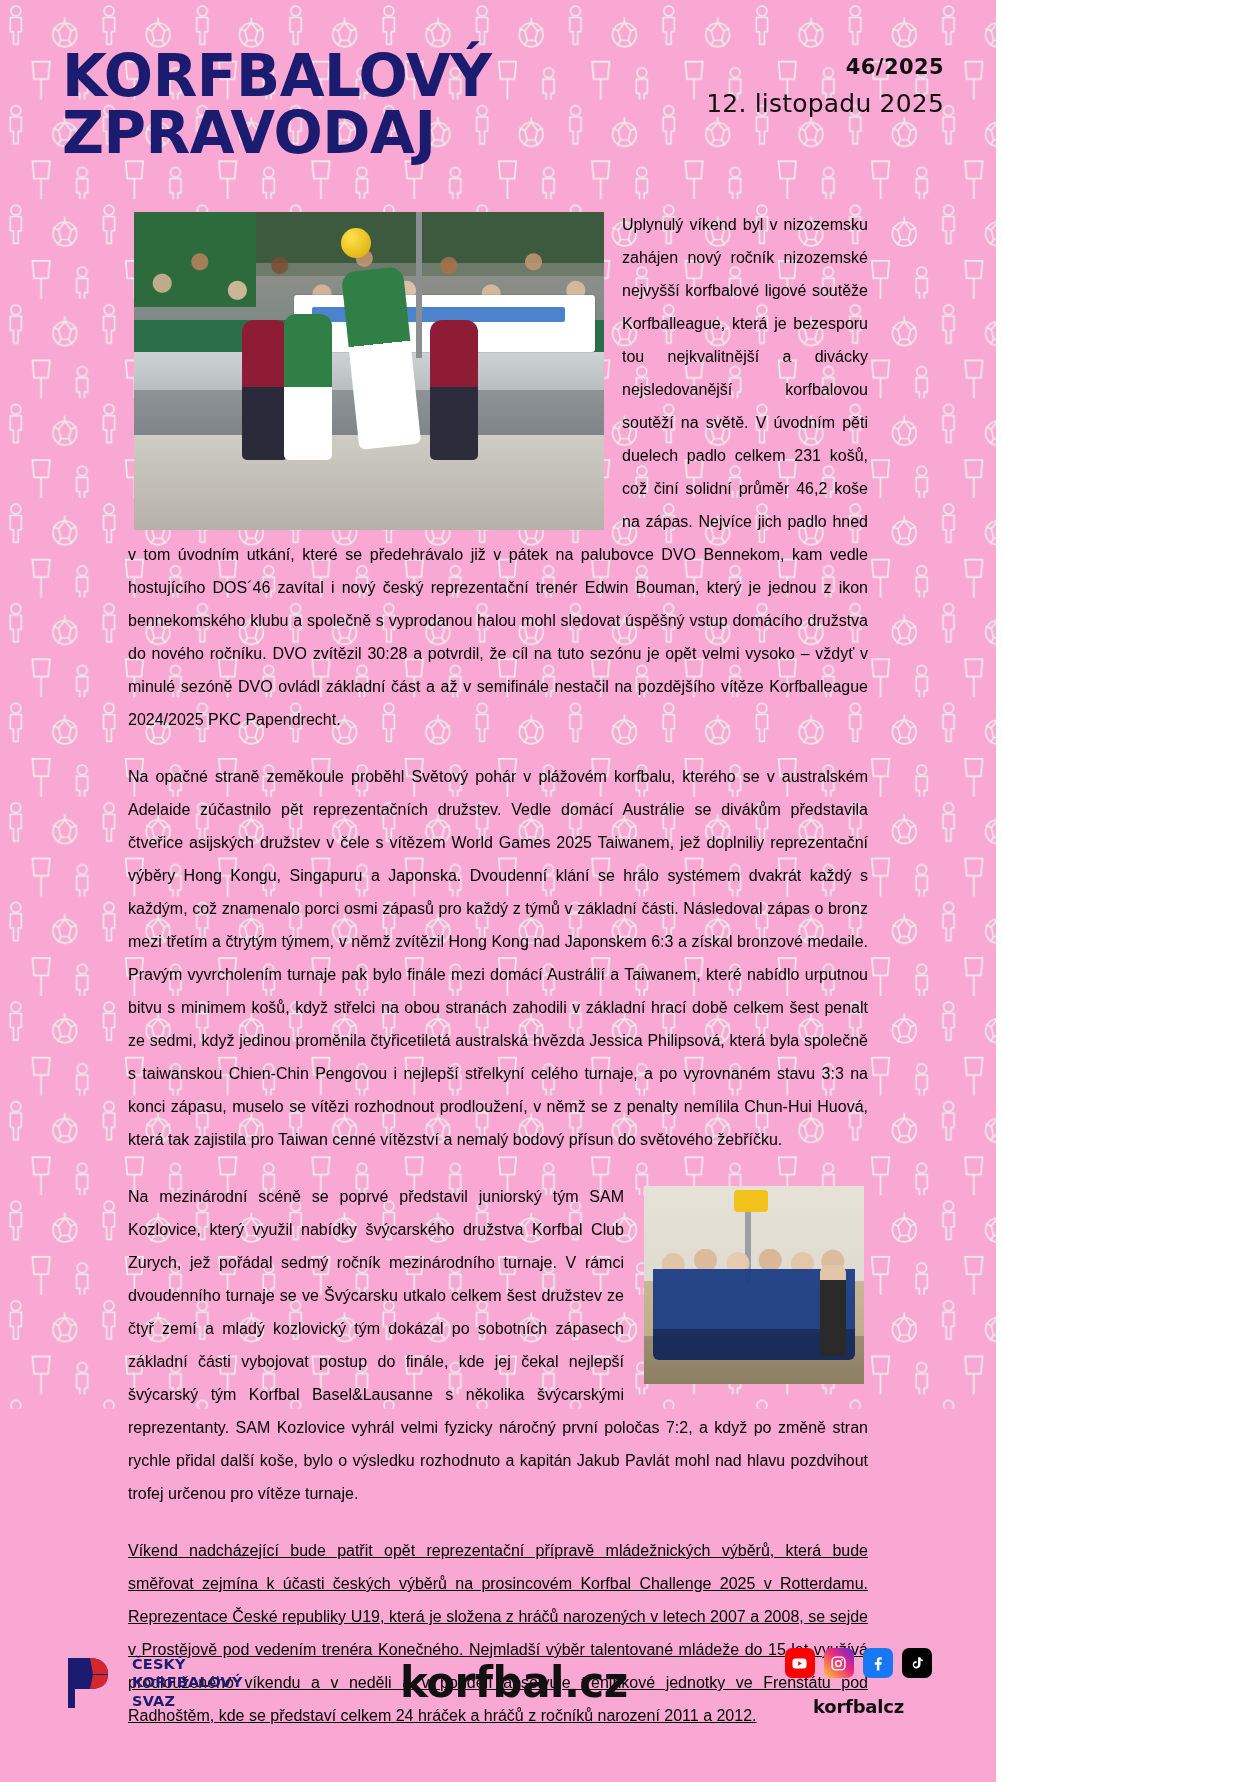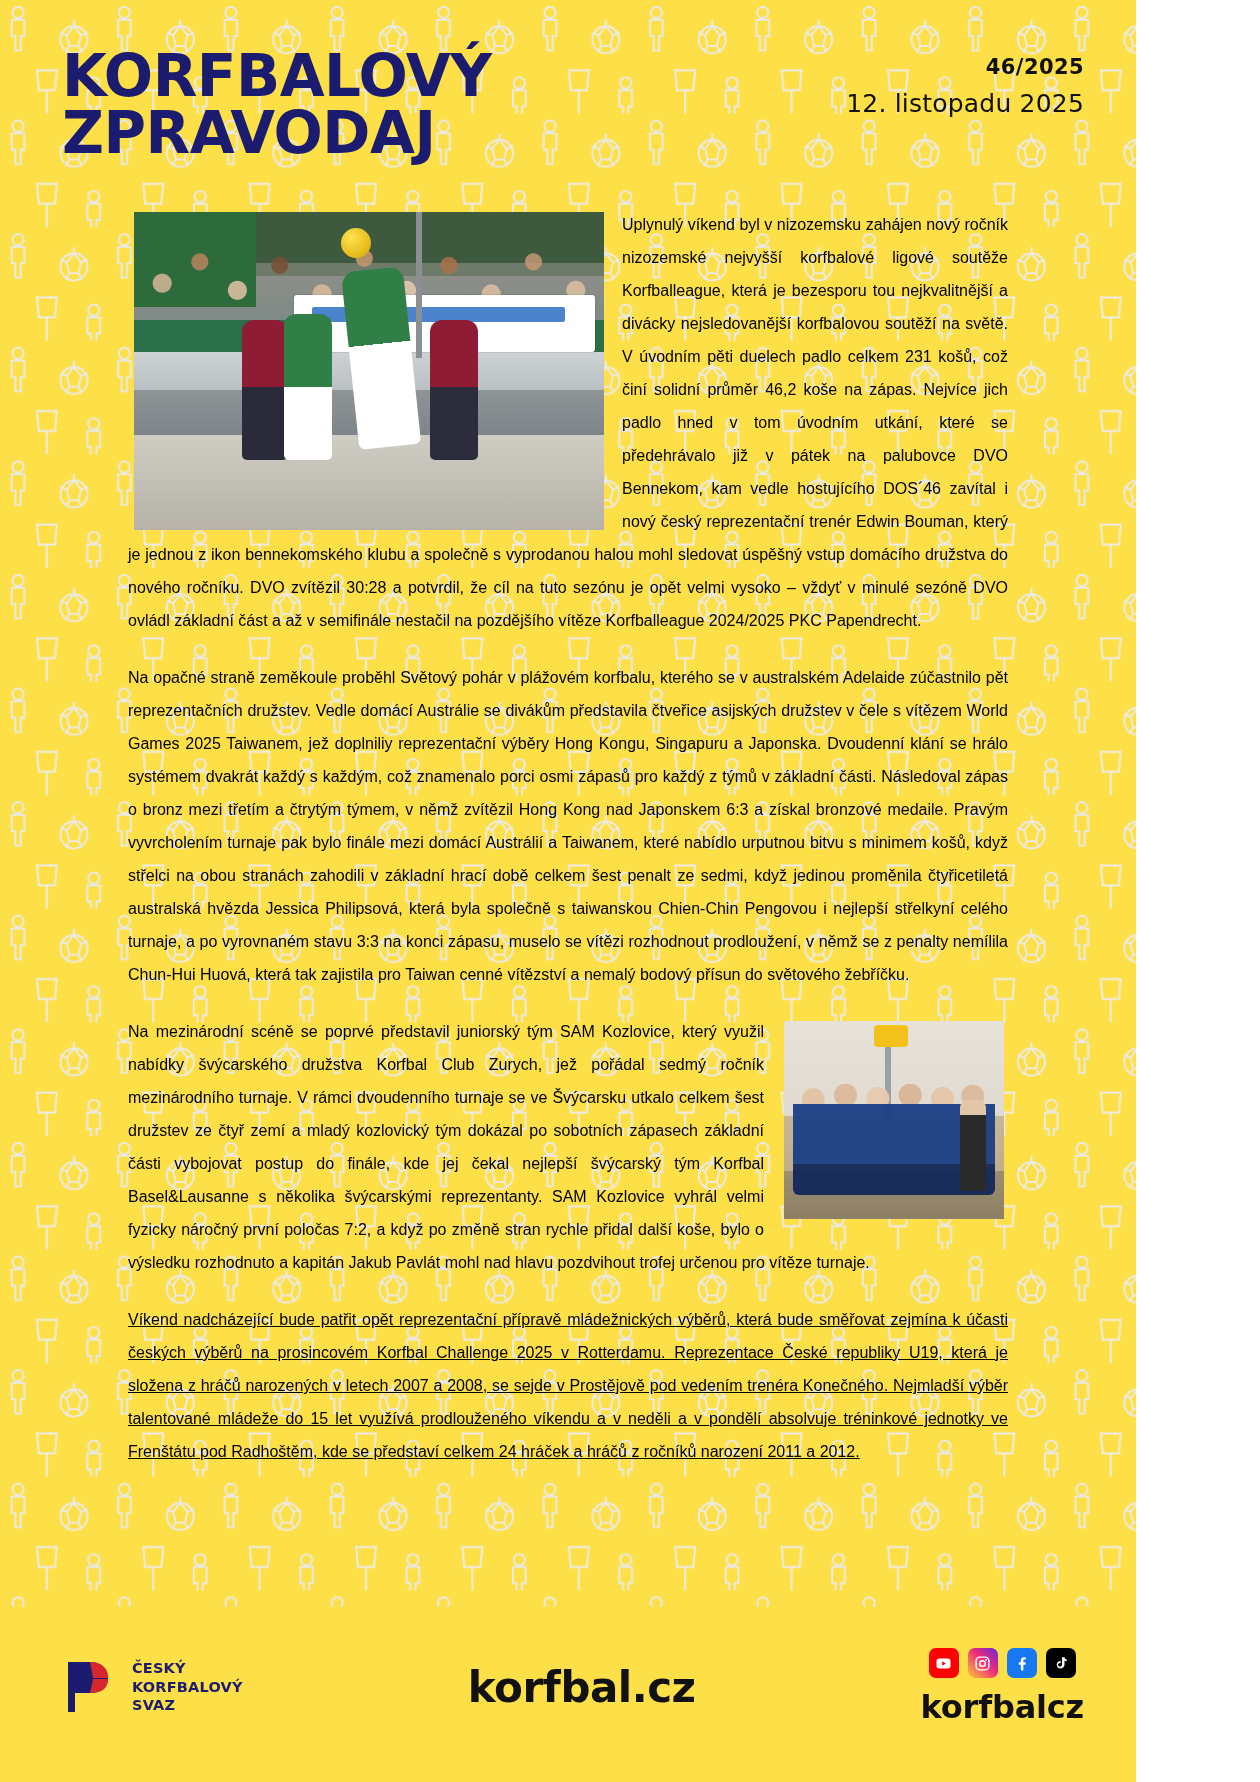--- a/index.html
+++ b/index.html
@@ -7,23 +7,23 @@
     margin: 0;
     padding: 0;
     background: #ffffff;
   }
   body {
     font-family: "Liberation Sans", sans-serif;
   }
 
   .page {
     position: relative;
-    width: 1136px;
+    width: 996px;
     height: 1782px;
-    background: #fde047;
+    background: #f9a8d4;
     overflow: hidden;
   }
 
   
   .watermark {
     position: absolute;
     inset: 0;
     pointer-events: none;
     z-index: 0;
     opacity: 1;
@@ -256,21 +256,21 @@
     right: 8%;
     bottom: 14%;
     width: 26px; height: 46%;
     background: linear-gradient(to bottom, #e3c6a8 0 16%, #2a2a2a 16% 100%);
     border-radius: 8px 8px 3px 3px;
   }
 
   
   .footer {
     position: absolute;
-    left: 0; right: 0;
+    left: 0; right: 12px;
     bottom: 0;
     height: 160px;
     z-index: 2;
   }
   .footer-inner {
     position: absolute;
     left: 60px; right: 52px;
     top: 26px;
     display: flex;
     align-items: center;
@@ -322,23 +322,24 @@
     justify-content: center;
     color: #ffffff;
   }
   .sicon.youtube  { background: #ff0000; }
   .sicon.instagram{ background: linear-gradient(45deg, #f9ce34, #ee2a7b 55%, #6228d7); }
   .sicon.facebook { background: #1877f2; }
   .sicon.tiktok   { background: #010101; }
   .social-handle {
     font-family: "DejaVu Sans", sans-serif;
     font-weight: 700;
-    font-size: 32px;
+    font-size: 18px;
     color: #111111;
     letter-spacing: -0.2px;
+    margin-top: 8px;
   }
 </style>
 </head>
 <body>
 
 <div class="page">
 
   <svg class="watermark" viewBox="0 0 1260 1782" preserveAspectRatio="none" aria-hidden="true">
     <defs>
       <g id="wm-person">

